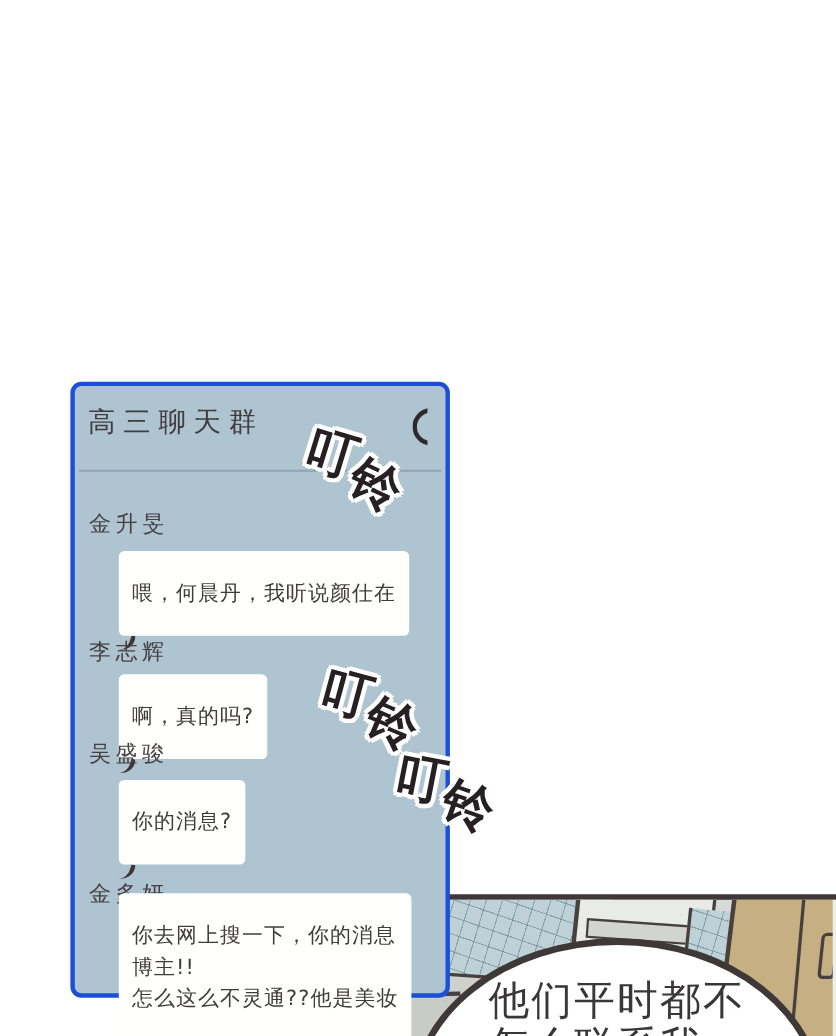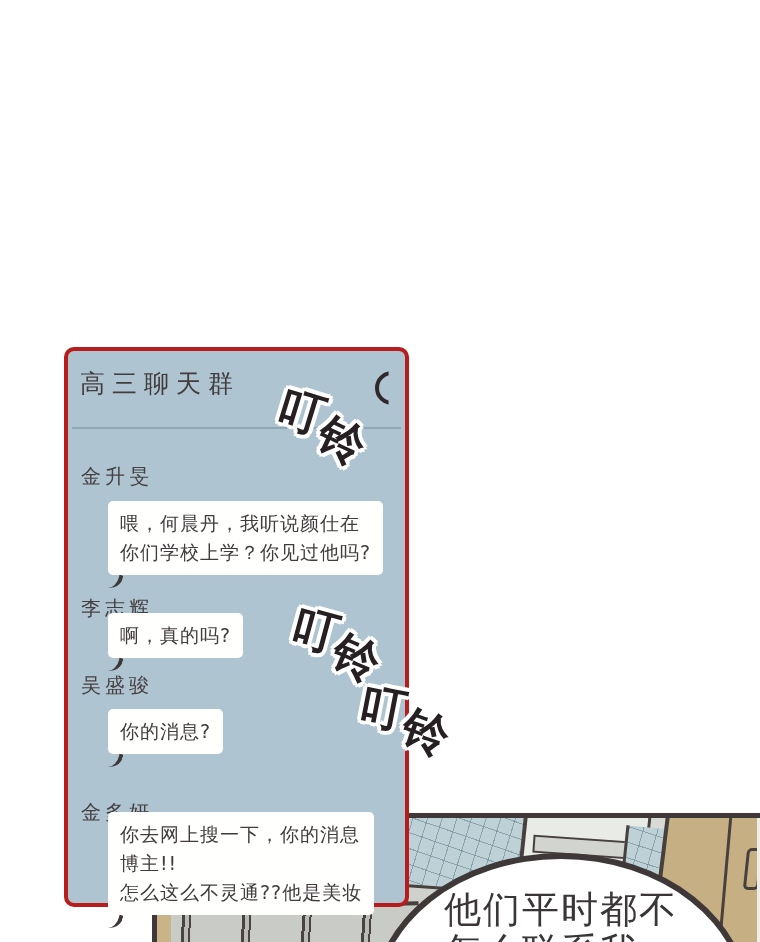--- a/index.html
+++ b/index.html
@@ -55,35 +55,35 @@
     font-size:37px;color:#3a3537;letter-spacing:2px;white-space:nowrap;font-weight:500;font-family:Liberation Mono, monospace;
   }
   .speech-bubble .l2{
     position:absolute;left:50%;top:68px;transform:translateX(-50%);
     font-size:37px;color:#3a3537;letter-spacing:2px;white-space:nowrap;font-weight:500;
   }
 
   
   .panel-chat{
     position:absolute;left:64px;top:347px;width:345px;height:560px;box-sizing:border-box;
-    background:#afc4d1;border:4px solid #b91c1c;border-radius:10px;z-index:30;
+    background:#afc4d1;border:4px solid #1d4ed8;border-radius:10px;z-index:30;
   }
   .chat-title{
     position:absolute;left:12px;top:16px;font-size:25px;color:#423c3e;letter-spacing:7px;font-weight:500;white-space:nowrap;
   }
   .search-arc{
     position:absolute;right:-4px;top:20px;width:26px;height:26px;border:4px solid #2f292b;border-radius:50%;
     clip-path:inset(0 60% 0 0);
   }
   .chat-divider{position:absolute;left:4px;right:4px;top:76px;height:2px;background:#90a7b4;}
   .msg-name{
     position:absolute;left:13px;font-size:20px;color:#464042;letter-spacing:4px;white-space:nowrap;font-weight:500;
   }
   .msg-bubble{
-    position:absolute;left:40px;background:#fffffe;border-radius:5px;padding:8px 12px;
+    position:absolute;left:40px;background:#fffffe;border-radius:5px;padding:24px 12px;
     font-size:19px;line-height:29px;color:#413b3d;letter-spacing:1px;white-space:nowrap;font-weight:500;
   }
   .msg-bubble::after{
     content:"";position:absolute;left:1px;bottom:-14px;width:9px;height:15px;
     border-right:4px solid #3e3637;border-bottom-right-radius:14px;transform:rotate(12deg);
   }
   .msg-bubble div{white-space:nowrap;}
 
   
   .sfx{
@@ -123,24 +123,23 @@
   </div>
 
   <div class="panel-chat">
     <div class="chat-title">高三聊天群</div>
     <div class="search-arc"></div>
     <div class="chat-divider"></div>
 
     <div class="msg-name" style="top:112px">金升旻</div>
     <div class="msg-bubble" style="top:150px">
       <div>喂，何晨丹，我听说颜仕在</div>
-      <div>你们学校上学？你见过他吗?</div>
     </div>
 
-    <div class="msg-name" style="top:244px">李志辉</div>
+    <div class="msg-name" style="top:228px">李志辉</div>
     <div class="msg-bubble" style="top:262px">
       <div>啊，真的吗?</div>
     </div>
 
     <div class="msg-name" style="top:321px">吴盛骏</div>
     <div class="msg-bubble" style="top:358px">
       <div>你的消息?</div>
     </div>
 
     <div class="msg-name" style="top:448px">金多妍</div>

